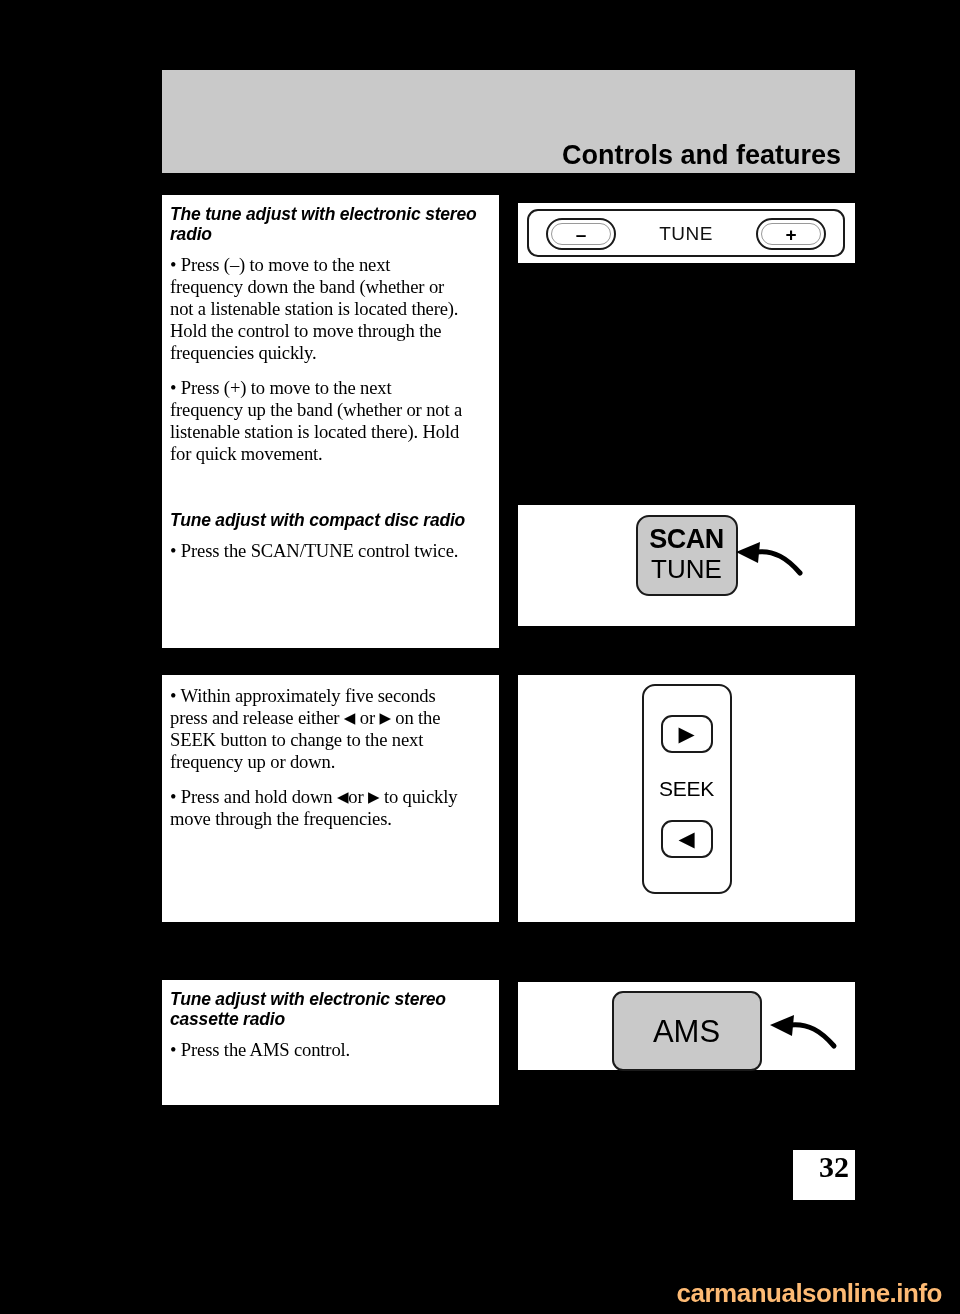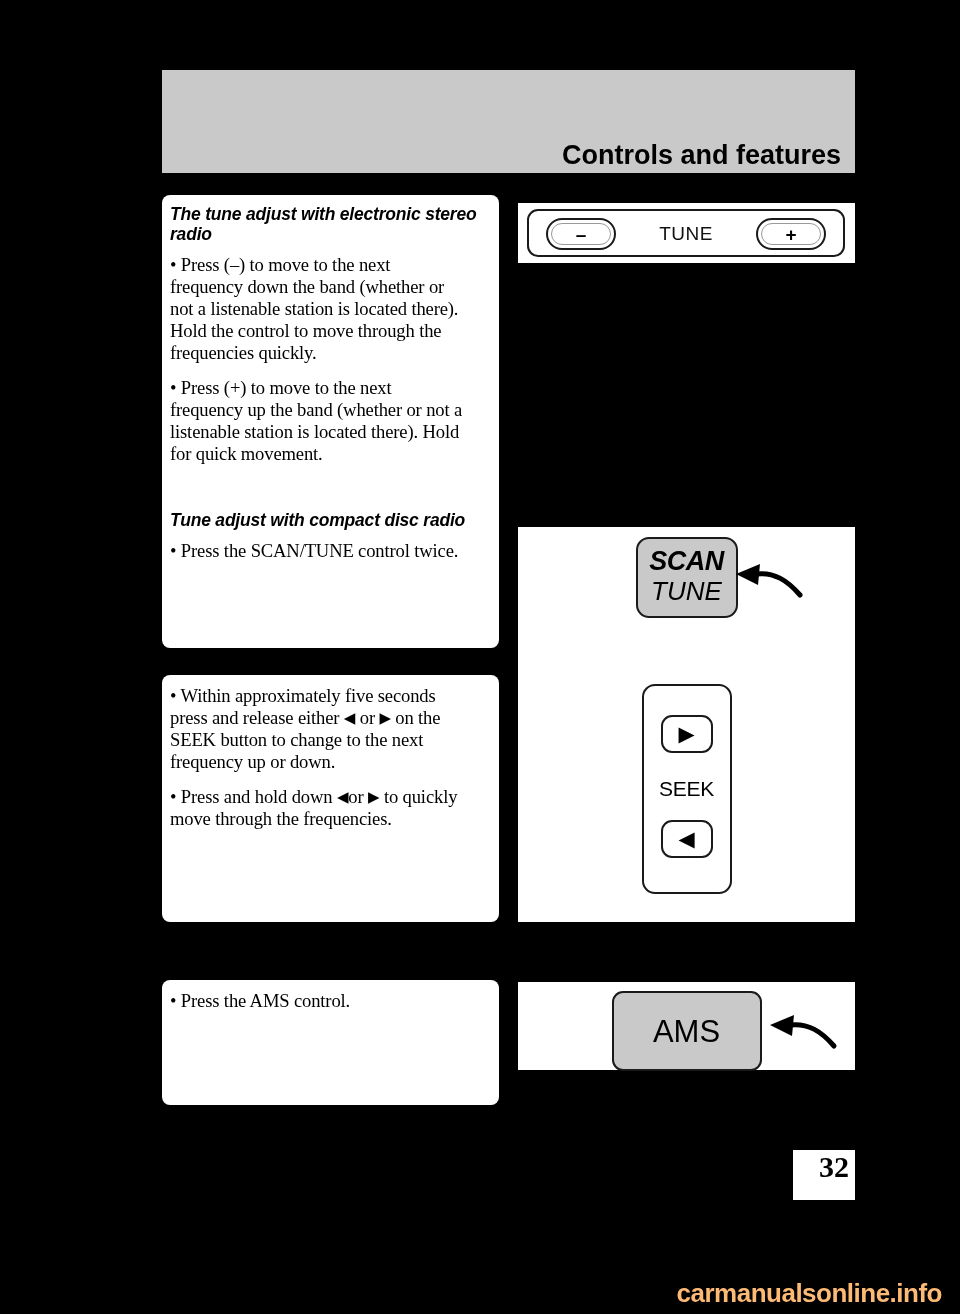--- a/index.html
+++ b/index.html
@@ -49,21 +49,20 @@
   
   .panel {
     position: absolute;
     background: #ffffff;
     box-sizing: border-box;
   }
 
   
   .text-col {
     padding: 10px 16px 10px 8px;
-    border-radius: 8px;
   }
   h3.sec-head {
     font-family: "Liberation Sans", sans-serif;
     font-style: italic;
     font-weight: bold;
     font-size: 17.5px;
     line-height: 1.14;
     margin: 0 0 9px 0;
     color: #000;
     letter-spacing: -0.2px;
@@ -85,21 +84,21 @@
     top: -1px;
   }
 
   
   #left-panel-1 { left: 162px; top: 195px; width: 337px; height: 453px; }
   #left-panel-2 { left: 162px; top: 675px; width: 337px; height: 247px; }
   #left-panel-3 { left: 162px; top: 980px; width: 337px; height: 125px; }
 
   
   #ill-panel-tune { left: 518px; top: 203px; width: 337px; height: 60px; }
-  #ill-panel-scan { left: 518px; top: 527px; width: 337px; height: 151px; font-style: italic; }
+  #ill-panel-scan { left: 518px; top: 505px; width: 337px; height: 121px; }
   #ill-panel-seek { left: 518px; top: 675px; width: 337px; height: 247px; }
   #ill-panel-ams  { left: 518px; top: 982px; width: 337px; height: 88px; }
 
   .ill-inner {
     position: relative;
     width: 100%;
     height: 100%;
   }
 
   
@@ -321,20 +320,21 @@
   <div class="panel text-col" id="left-panel-2">
     <p class="body">
       <span>• Within approximately five seconds press and release either </span><span class="arrow-gl">◀</span><span> or </span><span class="arrow-gl">▶</span><span> on the SEEK button to change to the next frequency up or down.</span>
     </p>
     <p class="body">
       <span>• Press and hold down </span><span class="arrow-gl">◀</span><span>or </span><span class="arrow-gl">▶</span><span> to quickly move through the frequencies.</span>
     </p>
   </div>
 
   <div class="panel text-col" id="left-panel-3">
+    <h3 class="sec-head">Tune adjust with electronic stereo cassette radio</h3>
     <p class="body">• Press the AMS control.</p>
   </div>
 
   <div class="panel" id="ill-panel-tune">
     <div class="ill-inner">
       <div class="tune-strip">
         <div class="tune-pill left">
           <div class="inner-ring"></div>
           <div class="sym">–</div>
         </div>

